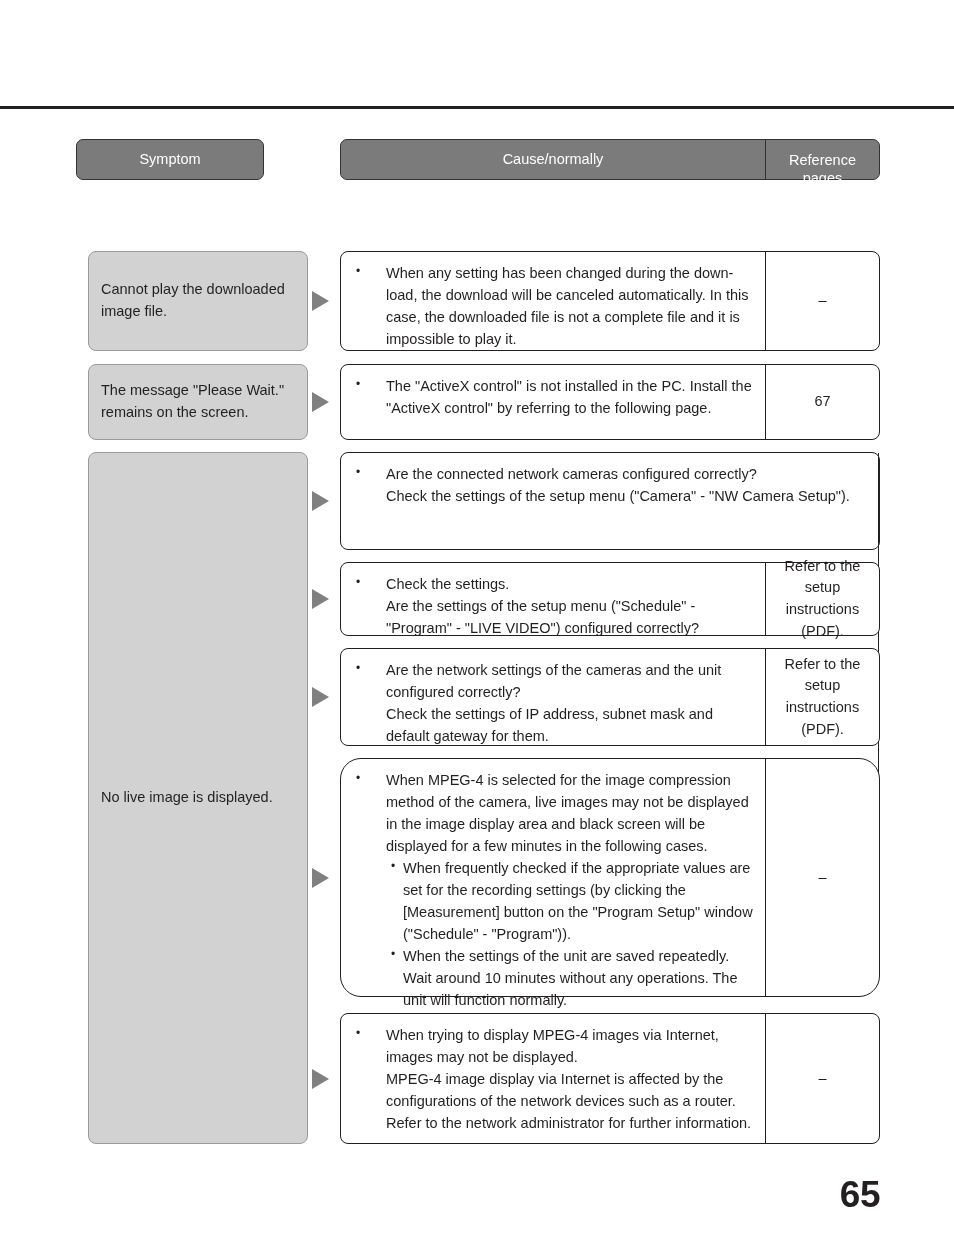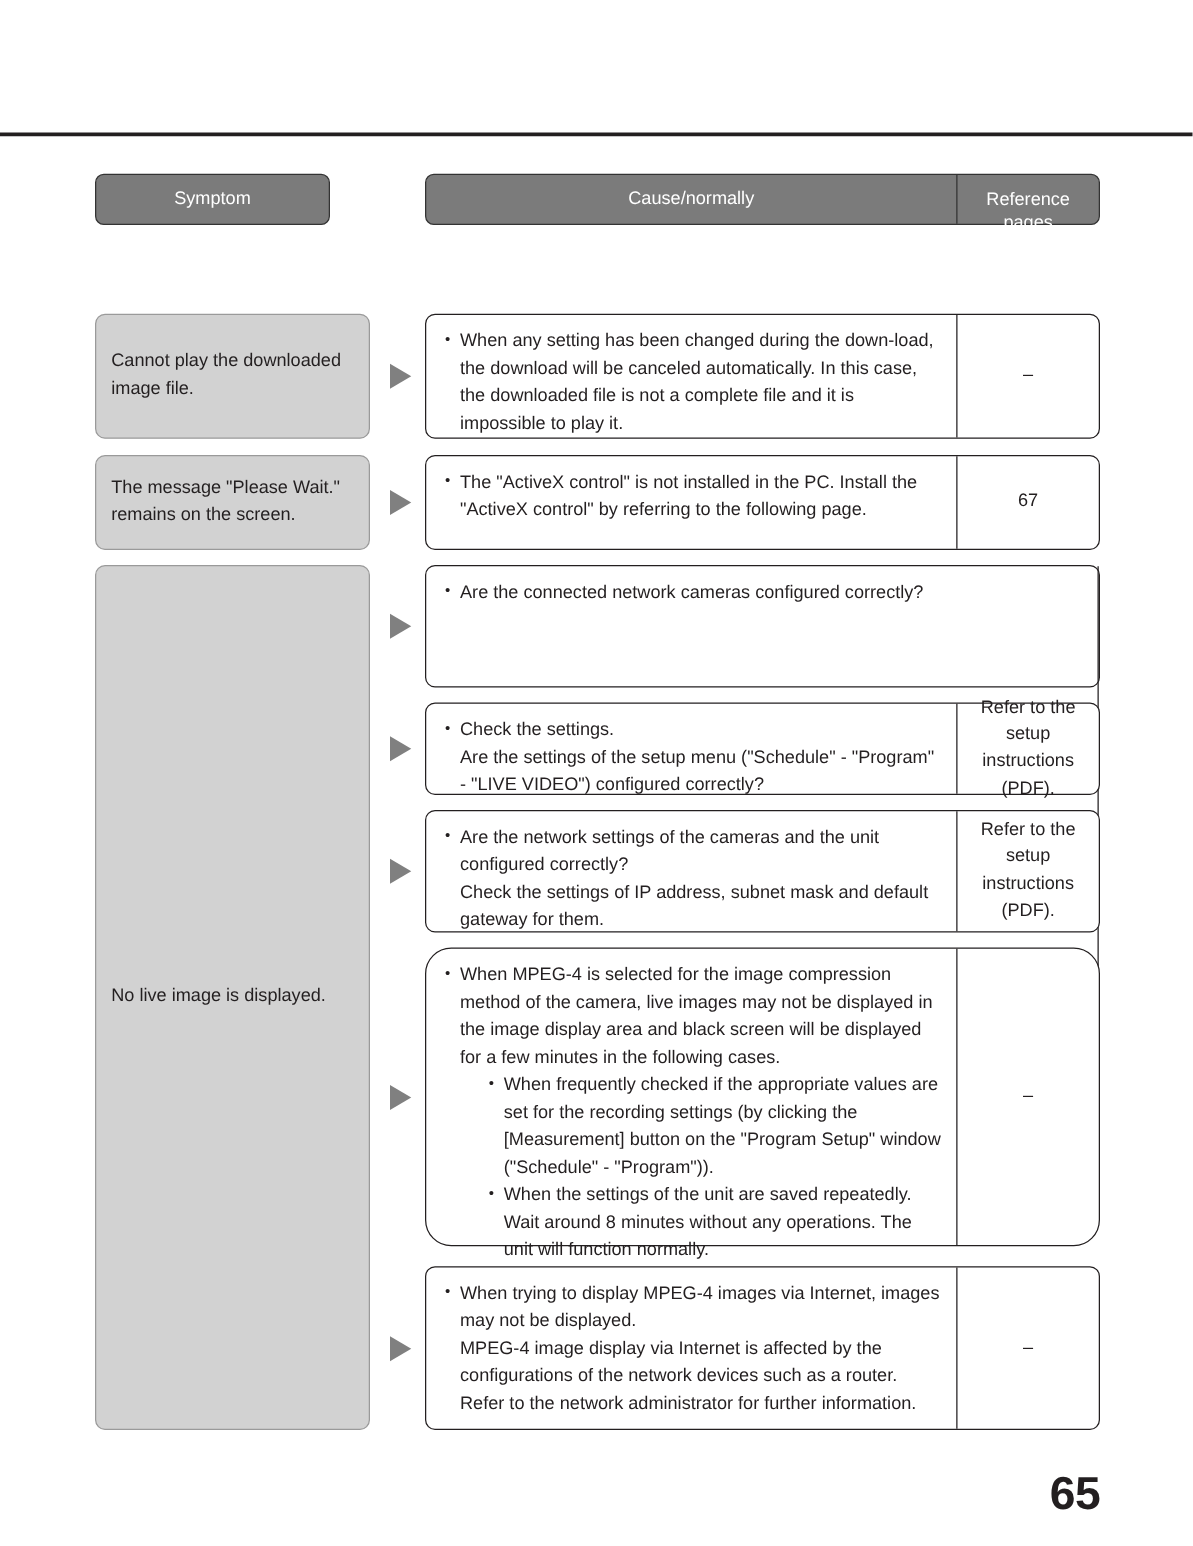--- a/index.html
+++ b/index.html
@@ -86,21 +86,21 @@
   }
 
   
   .body-grid {
     position: relative;
   }
 
   
   .symptom-box {
     position: absolute;
-    left: 0;
+    left: 12px;
     width: 220px;
     background: #d2d2d2;
     border: 1px solid #9a9a9a;
     border-radius: 8px;
     box-sizing: border-box;
     font-size: 14.5px;
     line-height: 1.5;
     color: #231f20;
     padding: 0 12px;
     display: flex;
@@ -180,21 +180,21 @@
     padding-left: 13px;
   }
   ul.sublist > li::before {
     content: "\2022";
     position: absolute;
     left: 1px;
     top: -0.5px;
     font-size: 12px;
     line-height: inherit;
   }
-  .cont-line { display: block; }
+  .cont-line { display: block; margin-left: 18px; }
 
   
   .page-number {
     position: absolute;
     right: 74px;
     top: 1174px;
     font-size: 37px;
     font-weight: bold;
     color: #231f20;
     letter-spacing: -0.5px;
@@ -263,20 +263,21 @@
         </div>
         <div class="ref-cell">
           <span>67</span>
         </div>
       </div>
       <div class="cause-row" style="top: 256px; height: 98px; flex-direction: column;">
         <div class="cause-cell">
           <ul class="blist">
             <li>
               <span class="cont-line">Are the connected network cameras configured correctly?</span>
+              <span class="cont-line">Check the settings of the setup menu ("Camera" - "NW Camera Setup").</span>
             </li>
           </ul>
         </div>
         <div class="ref-cell">
           <span>Refer to the setup instructions (PDF).</span>
         </div>
       </div>
       <div class="cause-row" style="top: 366px; height: 74px;">
         <div class="cause-cell">
           <ul class="blist">
@@ -303,21 +304,21 @@
           <span>Refer to the setup instructions (PDF).</span>
         </div>
       </div>
       <div class="cause-row" style="top: 562px; height: 239px; border-radius: 21px;">
         <div class="cause-cell">
           <ul class="blist">
             <li>
               <span class="cont-line">When MPEG-4 is selected for the image compression method of the camera, live images may not be displayed in the image display area and black screen will be displayed for a few minutes in the following cases.</span>
               <ul class="sublist">
                 <li>When frequently checked if the appropriate values are set for the recording settings (by clicking the [Measurement] button on the "Program Setup" window ("Schedule" - "Program")).</li>
-                <li>When the settings of the unit are saved repeatedly. Wait around 8 minutes without any operations. The unit will function normally.</li>
+                <li>When the settings of the unit are saved repeatedly. Wait around 10 minutes without any operations. The unit will function normally.</li>
               </ul>
             </li>
           </ul>
         </div>
         <div class="ref-cell">
           <span>–</span>
         </div>
       </div>
       <div class="cause-row" style="top: 817px; height: 131px;">
         <div class="cause-cell">

